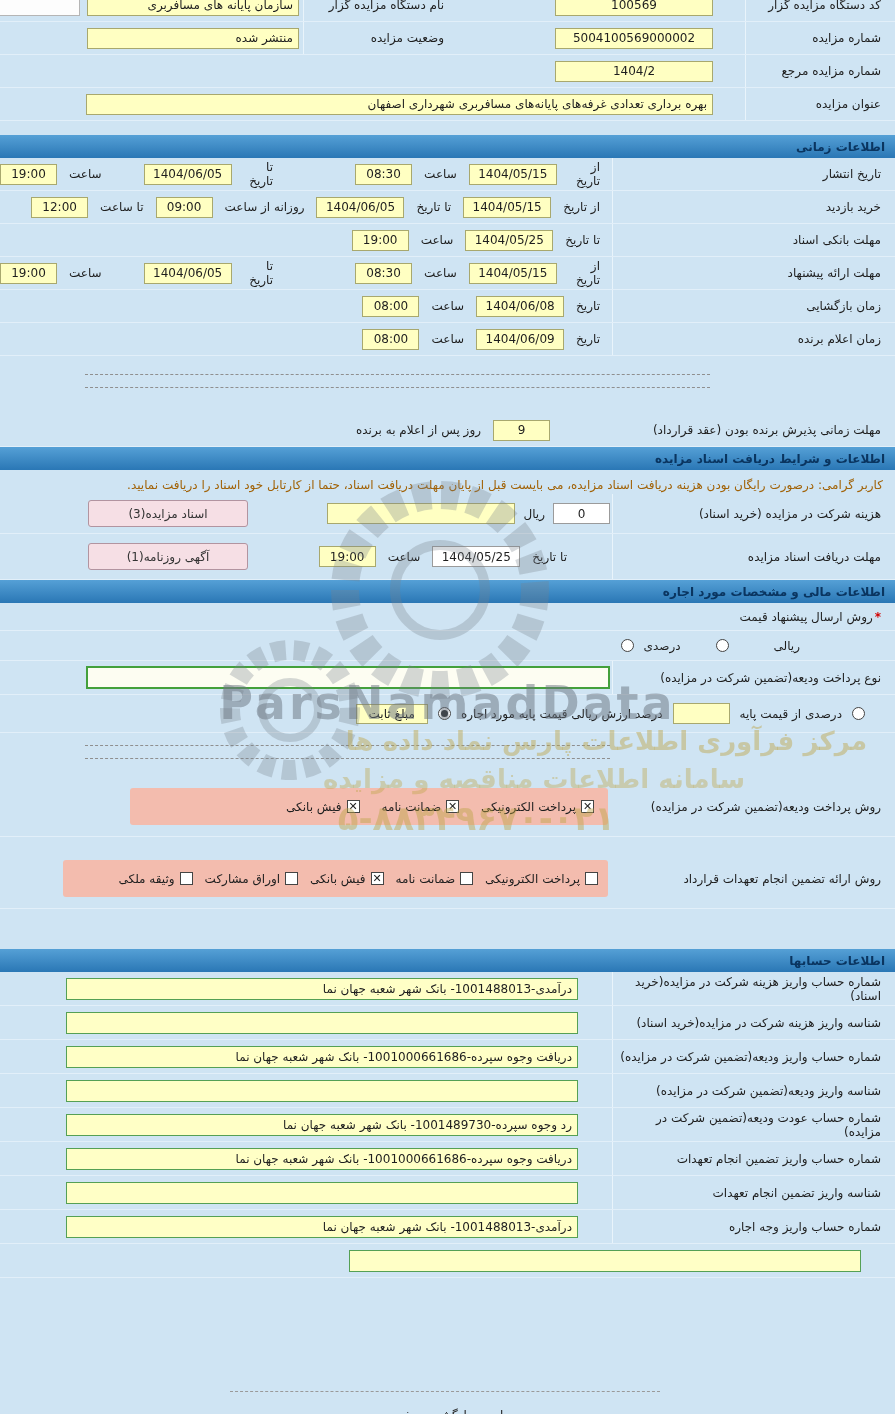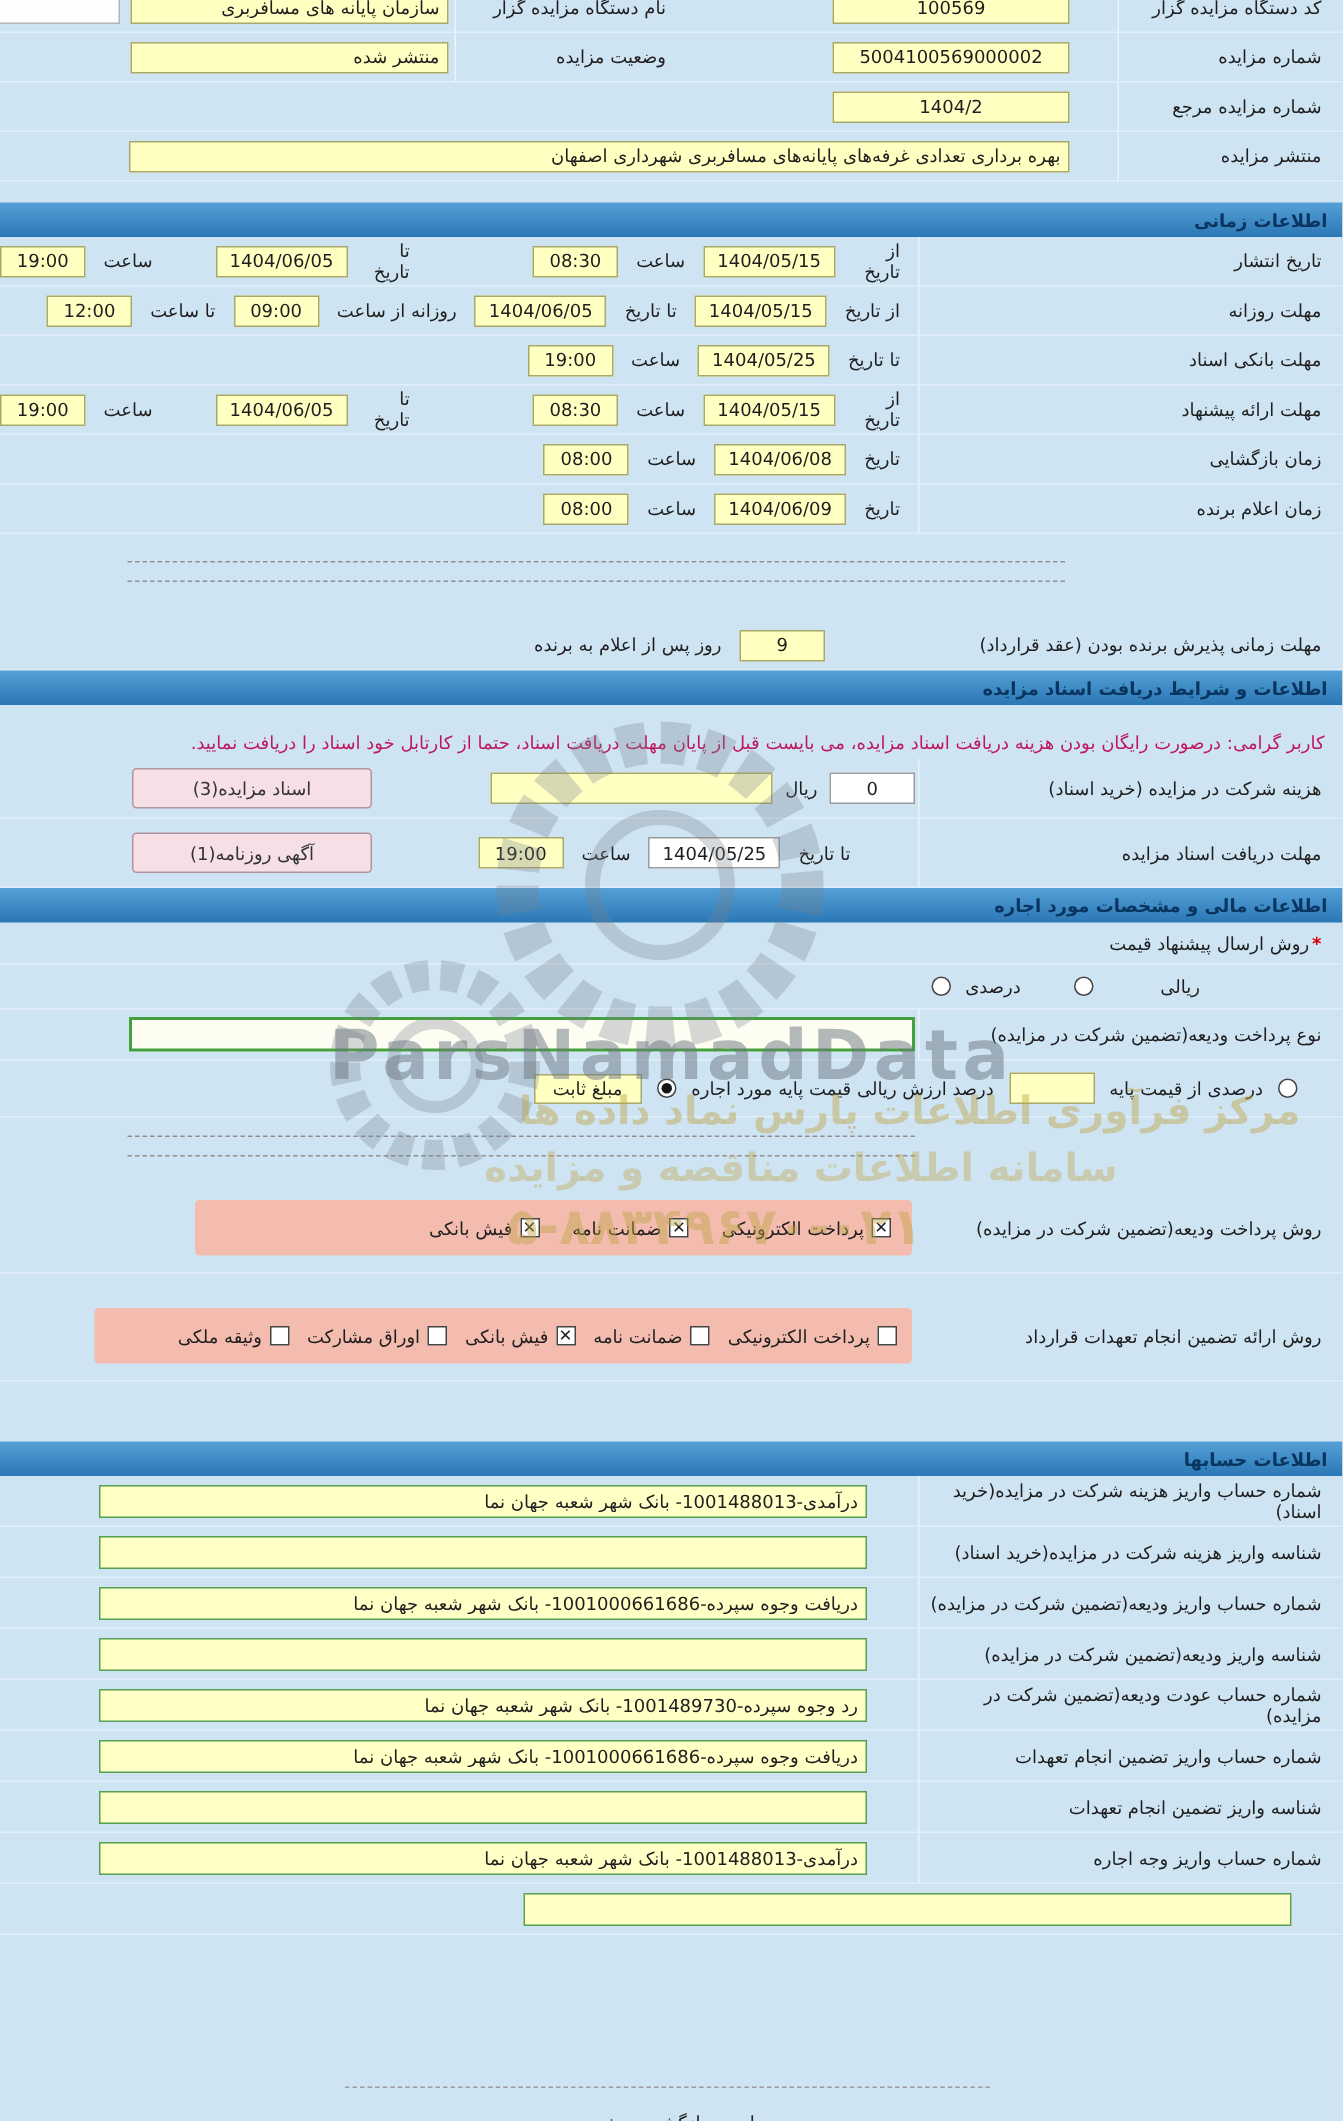--- a/index.html
+++ b/index.html
@@ -15,21 +15,21 @@
   .inp.time{width:57px;text-align:center;direction:ltr}
   .inp.white{background:#ffffff;border:1px solid #9b9b9b}
   .inp.greenb{background:#fdfdf2;border:2px solid #44a03c;height:23px}
   .inp.acc{width:512px;background:#ffffc6;border:1px solid #55a055;height:22px}
   .toprow{height:33px}
   .top-table{margin-top:-11px}
   .trow{height:33px;display:flex;align-items:center;border-bottom:1px solid #e2eff9}
   .t-content{display:flex;align-items:center;gap:12px;padding-right:12px;flex:1}
   .gap70{margin-right:70px}.gap30{margin-right:30px}
   .section-bar{height:23px;background:linear-gradient(180deg,#55a0d6 0%,#2a77b5 100%);display:flex;align-items:center;padding:0 10px;color:#0a3560;font-weight:bold}
-  .warning{color:#be185d;padding:18px 12px;height:24px}
+  .warning{color:#a16207;padding:8px 12px;height:24px}
   .pbtn{width:160px;height:27px;background:#f6dfe5;border:1px solid #b294a0;border-radius:3px;font-family:inherit;font-size:12px;color:#333;cursor:pointer;margin-right:auto;margin-left:88px}
   .pinkpanel{background:#f3bcae;border-radius:3px;height:37px;display:flex;align-items:center;gap:22px;padding:0 14px;margin-right:4px}
   .pinkpanel.wide{gap:12px;padding:0 10px}
   .chk,.rad{display:flex;align-items:center;gap:5px}
   .cb{width:13px;height:13px;background:#fff;border:1px solid #444;display:inline-flex;align-items:center;justify-content:center;font-size:11px;line-height:1;flex:none}
   .cb.checked::after{content:"\2715";margin-top:-1px}
   .radio{width:13px;height:13px;background:#fff;border:1px solid #444;border-radius:50%;display:inline-flex;align-items:center;justify-content:center;flex:none}
   .radio.checked::after{content:"";width:7px;height:7px;border-radius:50%;background:#151515}
   .hl{background:#ffffc2;border:1px solid #a8a86e;padding:2px 12px}
   .dash{border-top:1px dashed #8f8f8f;width:625px;margin-right:185px}
@@ -79,21 +79,21 @@
         </div>
     </div>
     <div class="row toprow">
       <div class="lbl w150">شماره مزایده مرجع</div>
       <div class="cell c287">
           <input class="inp" style="width: 158px; margin-right: 32px; text-align: center; direction: ltr;" value="1404/2">
         </div>
       <div class="cell grow"></div>
     </div>
     <div class="row toprow">
-      <div class="lbl w150">منتشر مزایده</div>
+      <div class="lbl w150">عنوان مزایده</div>
       <div class="cell grow">
           <input class="inp" style="width: 627px; margin-right: 32px;" value="بهره برداری تعدادی غرفه‌های پایانه‌های مسافربری شهرداری اصفهان">
         </div>
     </div>
   </div>
 
   <div style="height:14px"></div>
 
   <div class="section-bar">
       <span>اطلاعات زمانی</span>
@@ -107,21 +107,21 @@
       <span>ساعت</span>
       <input class="inp time" value="08:30" style="">
       <span class="gap70">تا تاریخ</span>
       <input class="inp date" value="1404/06/05" style="">
       <span class="gap30">ساعت</span>
       <input class="inp time" value="19:00" style="">
     </div>
   </div>
 
   <div class="trow">
-    <div class="lbl w283">مهلت روزانه</div>
+    <div class="lbl w283">خرید بازدید</div>
     <div class="t-content">
       <span>از تاریخ</span>
       <input class="inp date" value="1404/05/15" style="">
       <span>تا تاریخ</span>
       <input class="inp date" value="1404/06/05" style="">
       <span>روزانه از ساعت</span>
       <input class="inp time" value="09:00" style="">
       <span>تا ساعت</span>
       <input class="inp time" value="12:00" style="">
     </div>

